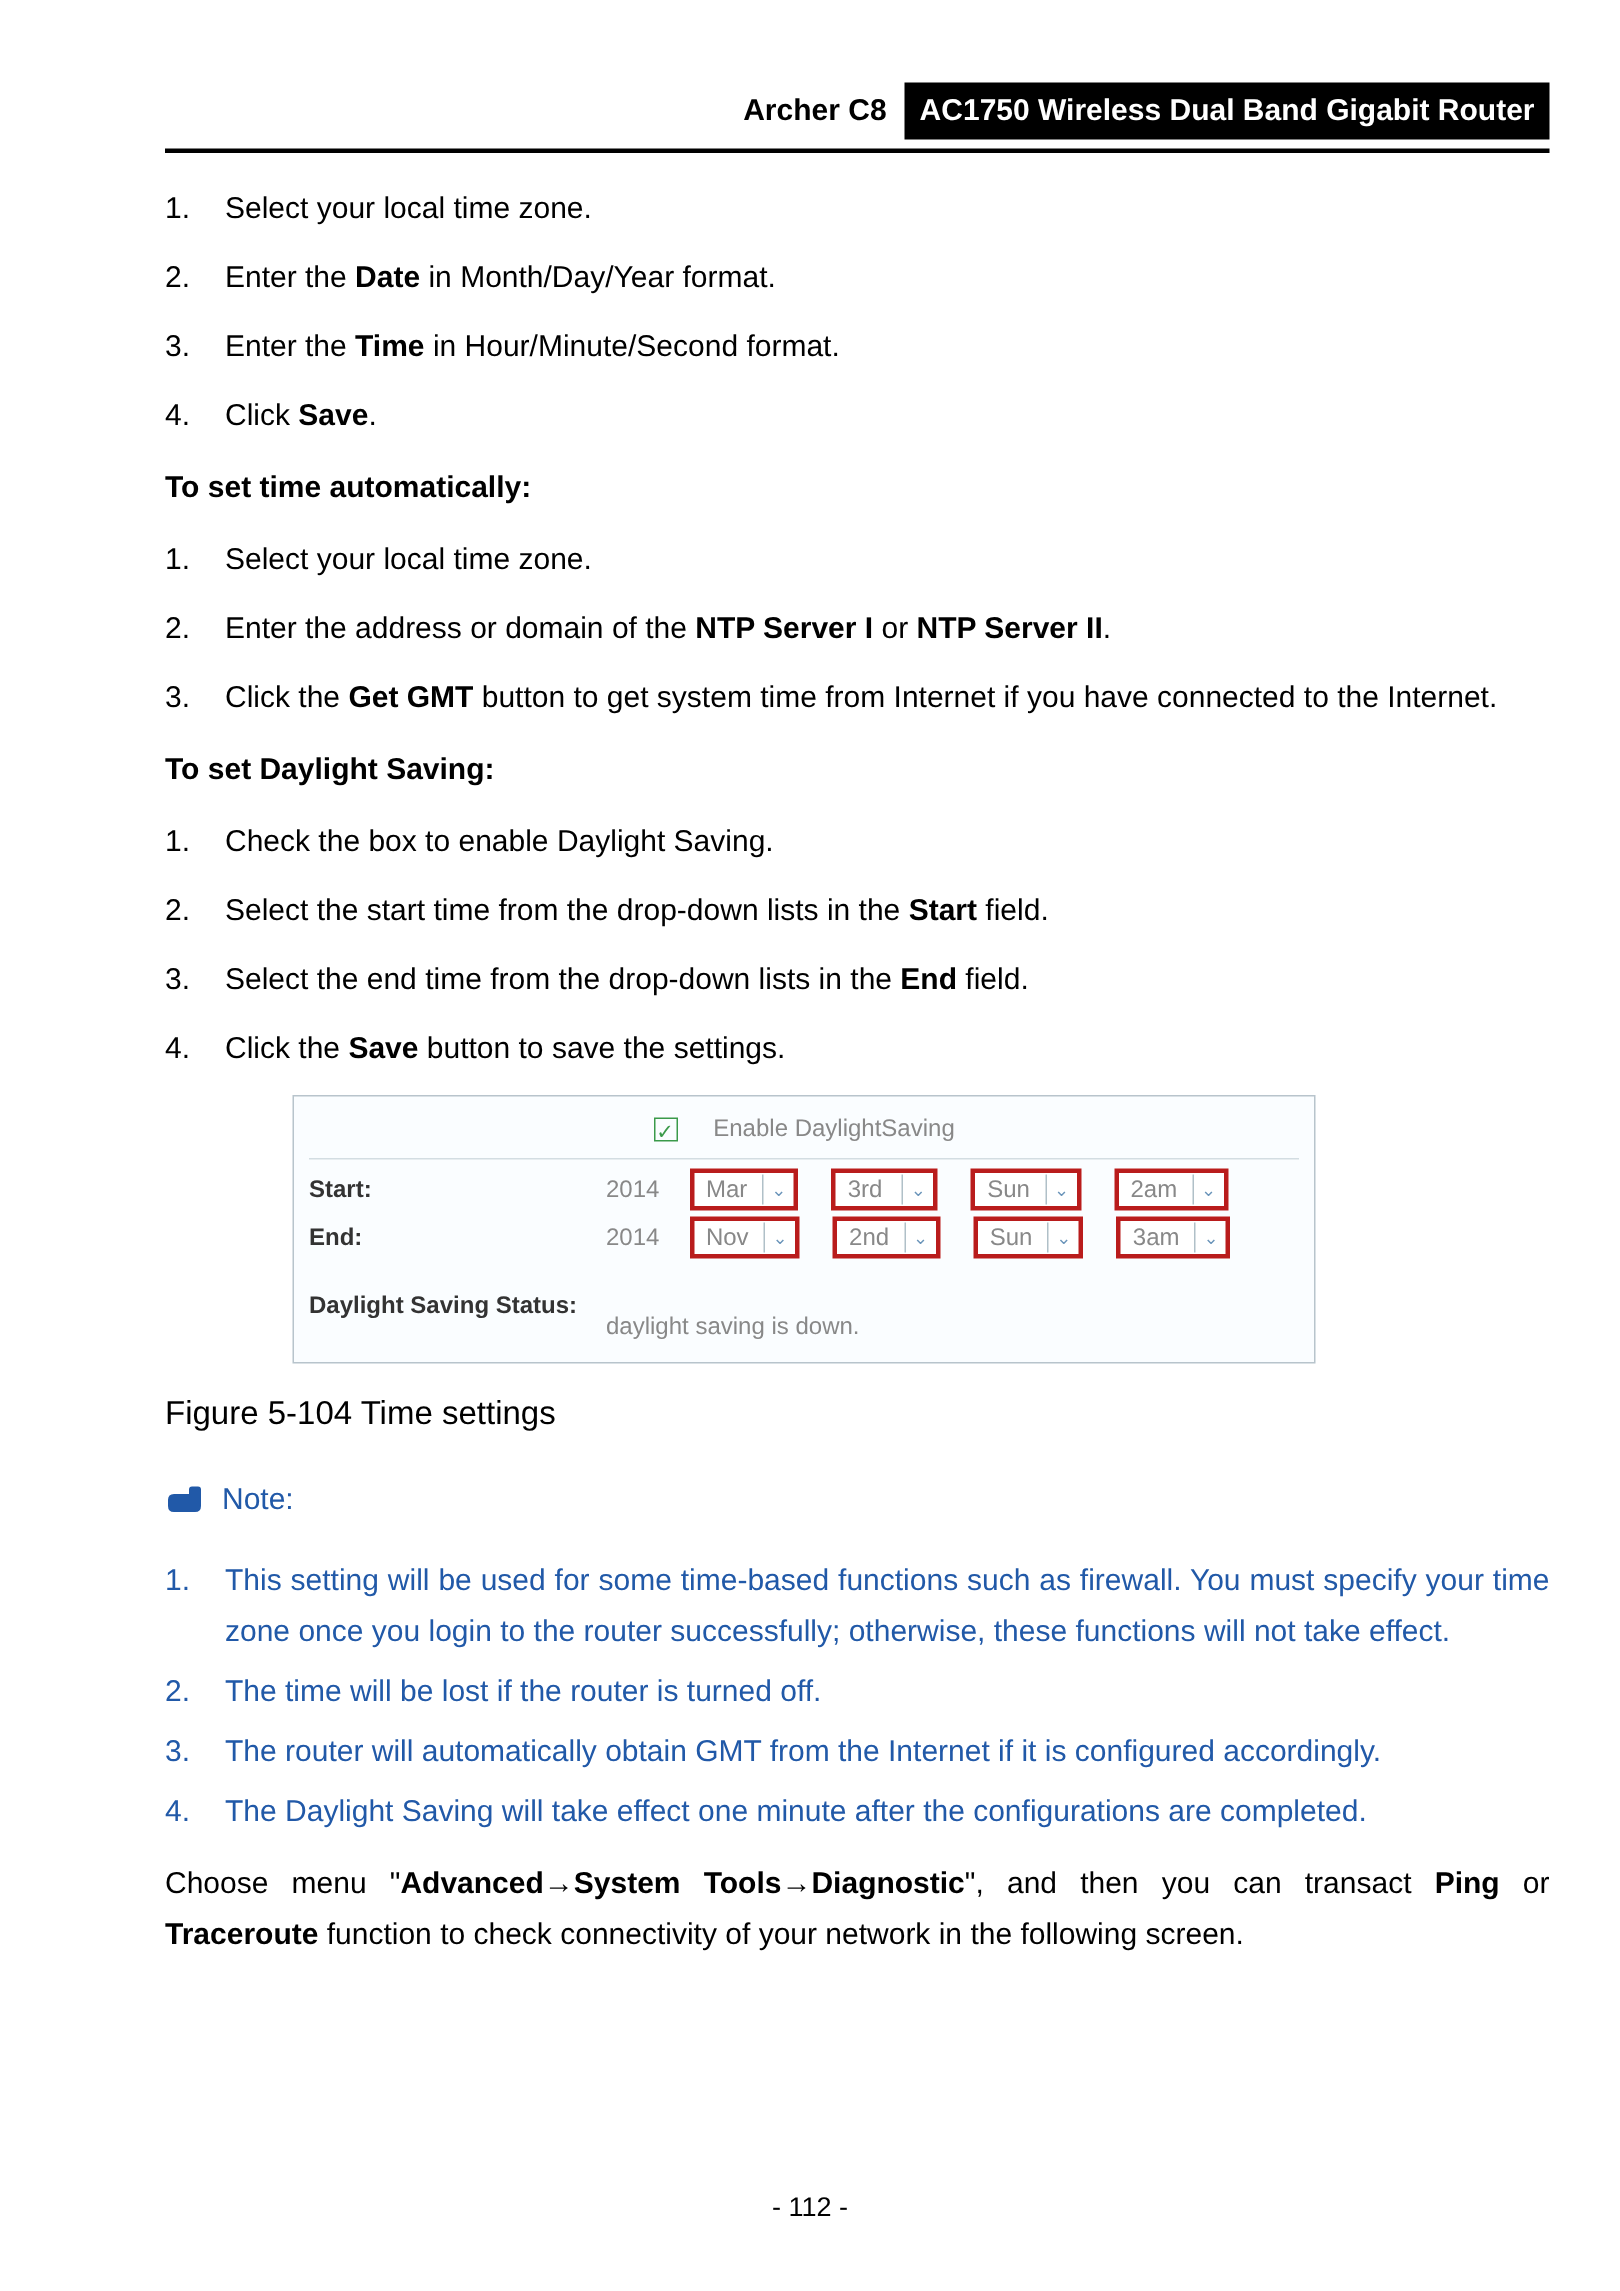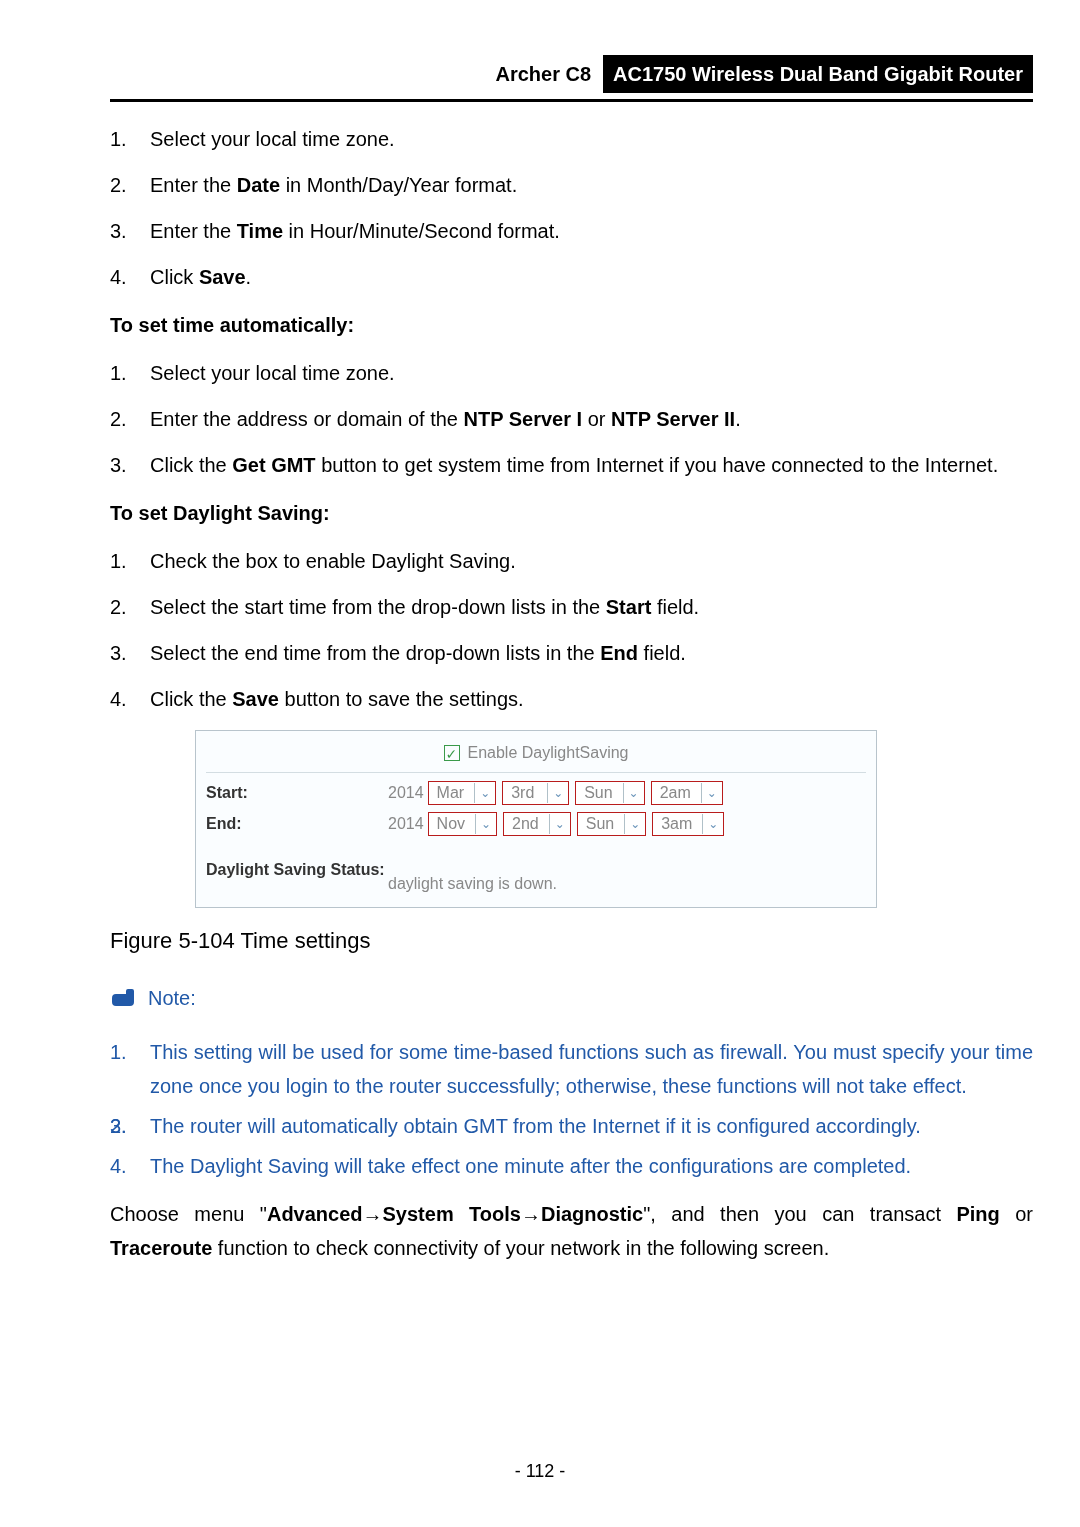--- a/index.html
+++ b/index.html
@@ -69,35 +69,35 @@
     border: 1px solid #b8c4cc;
     background: #fafdff;
     font-size: 16px;
     color: #555;
     padding: 6px 0 8px 0;
   }
   .shot-row {
     display: flex;
     align-items: center;
     padding: 2px 10px;
-    gap: 2px;
+    gap: 18px;
   }
   .shot .lbl {
     width: 180px;
     color: #333;
     font-weight: bold;
   }
   .shot .year {
     color: #888;
     margin-right: 2px;
   }
   .shot .sel {
     display: inline-flex;
     align-items: center;
-    border: 1px solid #b91c1c;
+    border: 3px solid #b91c1c;
     background: #fff;
     color: #888;
     height: 22px;
     margin-right: 4px;
   }
   .shot .sel span.val {
     padding: 0 10px 0 8px;
     min-width: 26px;
   }
   .shot .sel span.arr {
@@ -276,21 +276,21 @@
   <div class="note-row">
     <svg width="28" height="20" viewBox="0 0 28 20">
       <path d="M2 10 Q2 6 6 6 L16 6 L16 3 Q16 1 18 1 L22 1 Q24 1 24 3 L24 14 Q24 18 20 18 L6 18 Q2 18 2 14 Z" fill="#2159a8"></path>
     </svg>
     <span class="note-label">Note:</span>
   </div>
 
   <div class="blue">
     <ol class="ol ol-2">
       <li><span class="num">1.</span><span>This setting will be used for some time-based functions such as firewall. You must specify your time zone once you login to the router successfully; otherwise, these functions will not take effect.</span></li>
-      <li><span class="num">2.</span></li>
+      <li><span class="num">2.</span><span>The time will be lost if the router is turned off.</span></li>
       <li><span class="num">3.</span><span>The router will automatically obtain GMT from the Internet if it is configured accordingly.</span></li>
       <li><span class="num">4.</span><span>The Daylight Saving will take effect one minute after the configurations are completed.</span></li>
     </ol>
   </div>
 
 
   <div class="para">
     <span>Choose menu "</span><b>Advanced</b><span>→</span><b>System Tools</b><span>→</span><b>Diagnostic</b><span>", and then you can transact </span><b>Ping</b><span> or </span><b>Traceroute</b><span> function to check connectivity of your network in the following screen.</span>
   </div>
 

